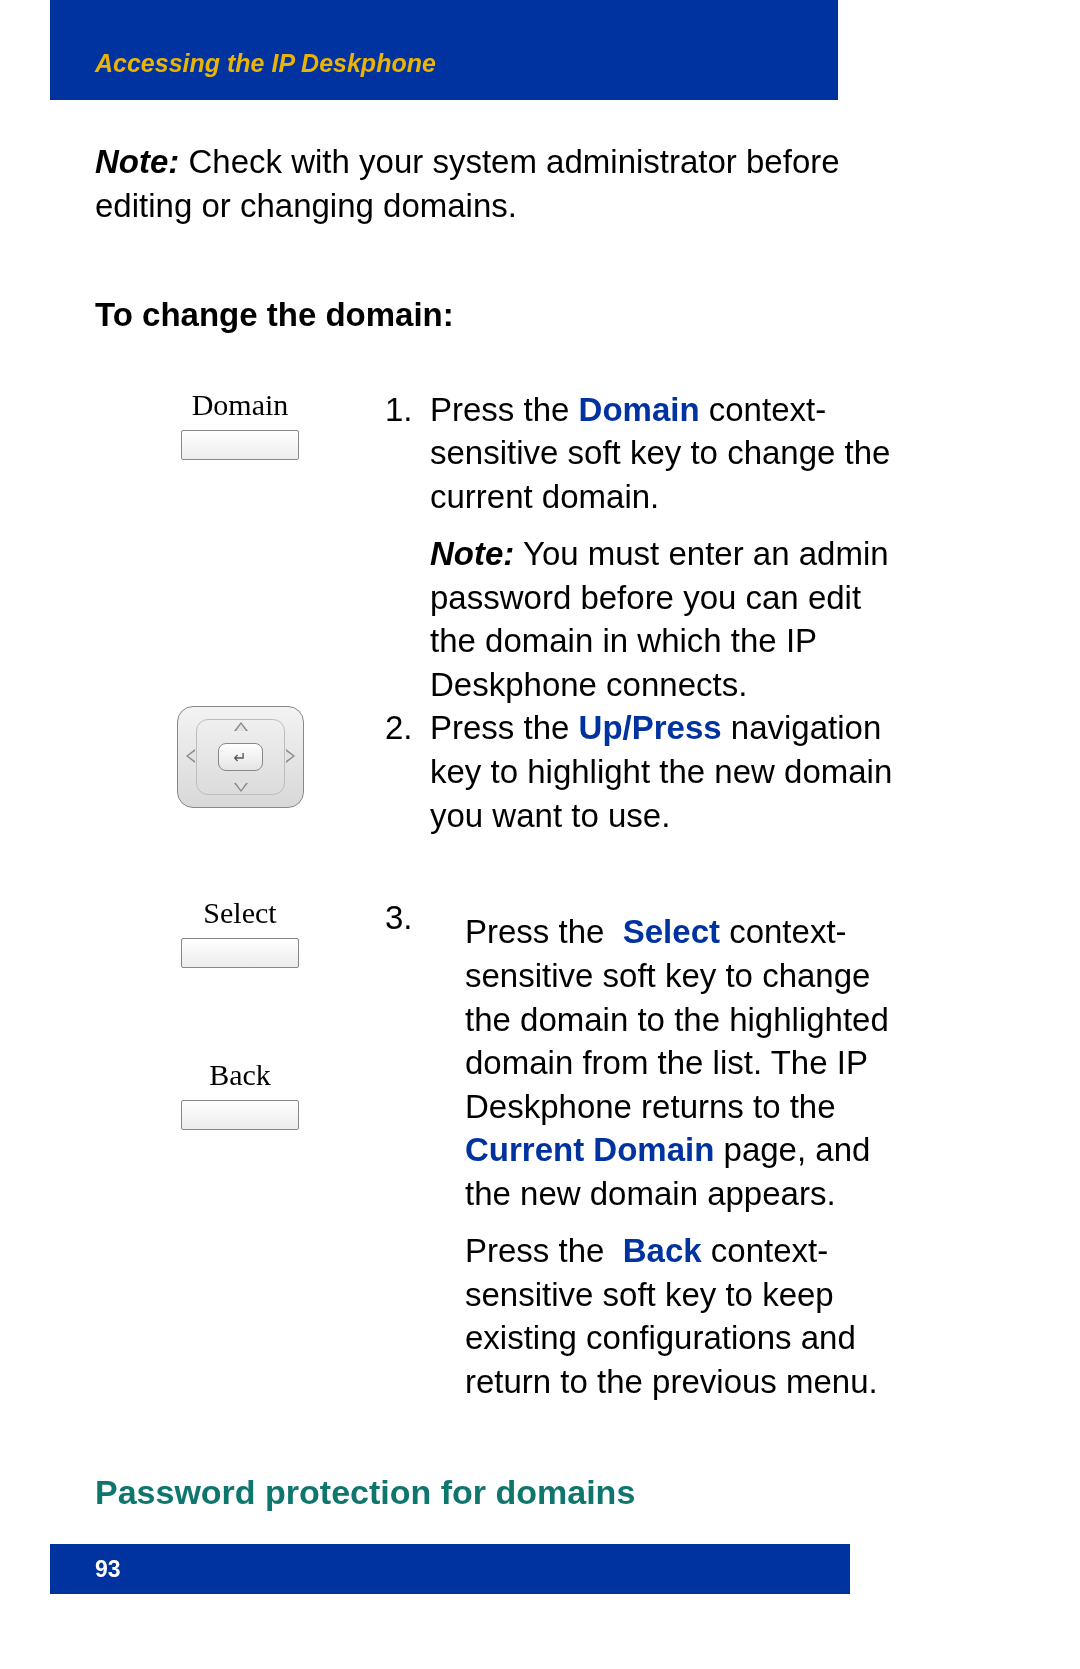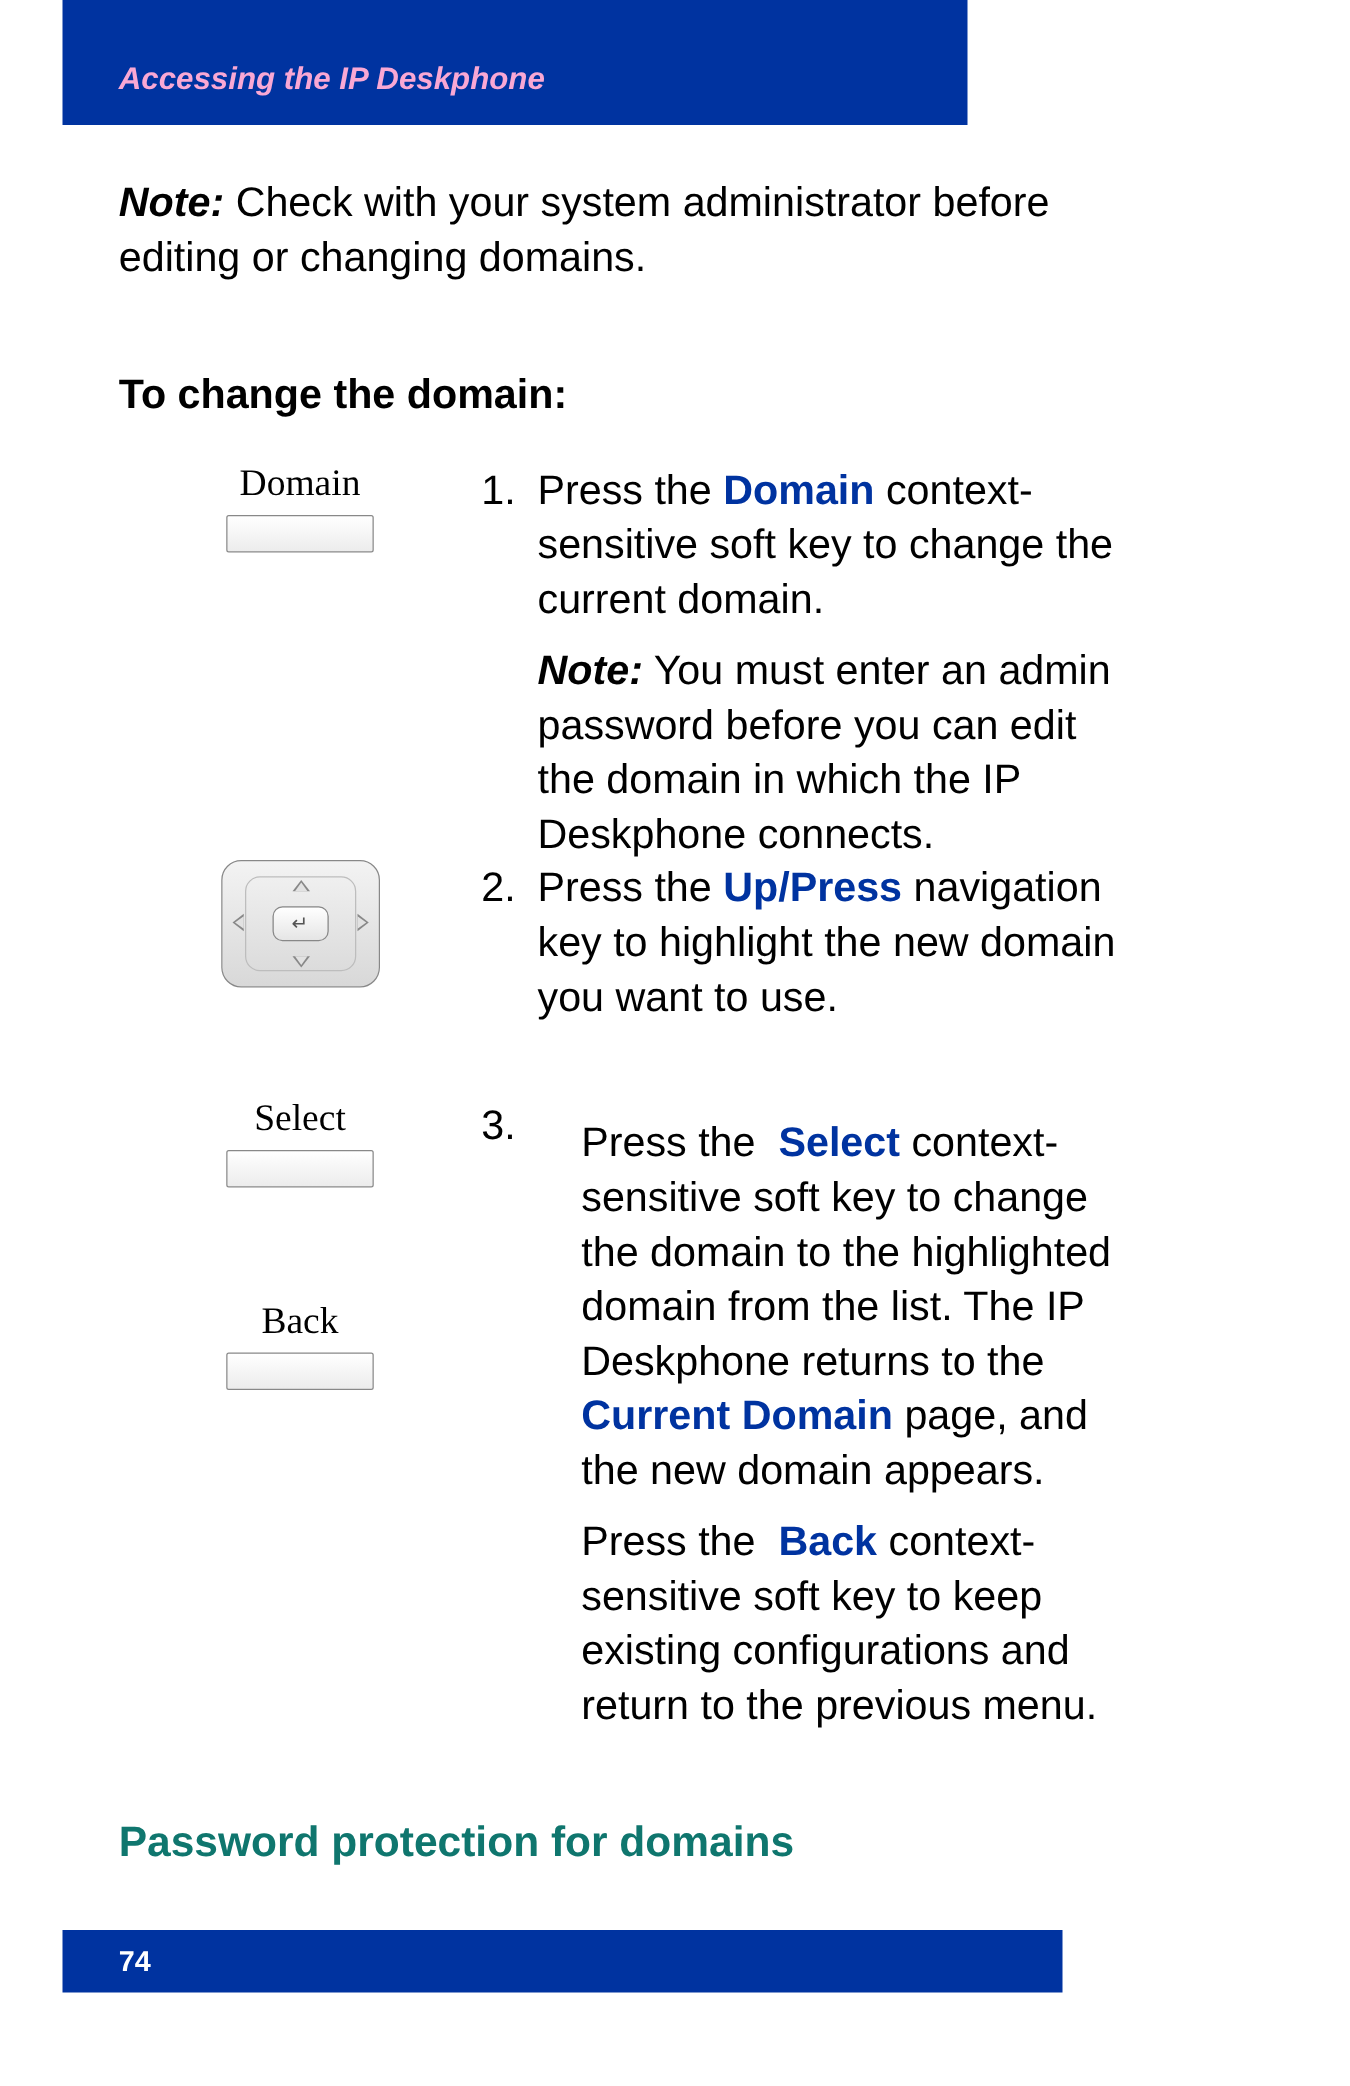--- a/index.html
+++ b/index.html
@@ -13,24 +13,24 @@
     width: 1080px;
     height: 1669px;
     position: relative;
     box-sizing: border-box;
     padding: 0 95px;
   }
   .header-bar {
     position: absolute;
     left: 50px;
     top: 0;
-    width: 724px;
+    width: 788px;
     height: 100px;
     background: #0033a0;
-    color: #f9a8d4;
+    color: #eab308;
     display: flex;
     align-items: flex-end;
     padding: 0 0 22px 45px;
     box-sizing: border-box;
     font-weight: bold;
     font-style: italic;
     font-size: 25px;
   }
   .content {
     position: absolute;
@@ -44,21 +44,21 @@
   }
   .note .note-label {
     font-weight: bold;
     font-style: italic;
   }
   .instr-heading {
     font-weight: bold;
     margin-top: 66px;
   }
   .steps {
-    margin-top: 33px;
+    margin-top: 51px;
   }
   .step {
     display: flex;
     align-items: flex-start;
   }
   .step-left {
     width: 290px;
     flex: none;
     display: flex;
     flex-direction: column;
@@ -257,16 +257,16 @@
         </div>
       </div>
 
     </div>
 
     <div class="section-heading">Password protection for domains</div>
 
   </div>
 
   <div class="footer">
-    <span>74</span>
+    <span>93</span>
   </div>
 
 </div>
 
 </body></html>

